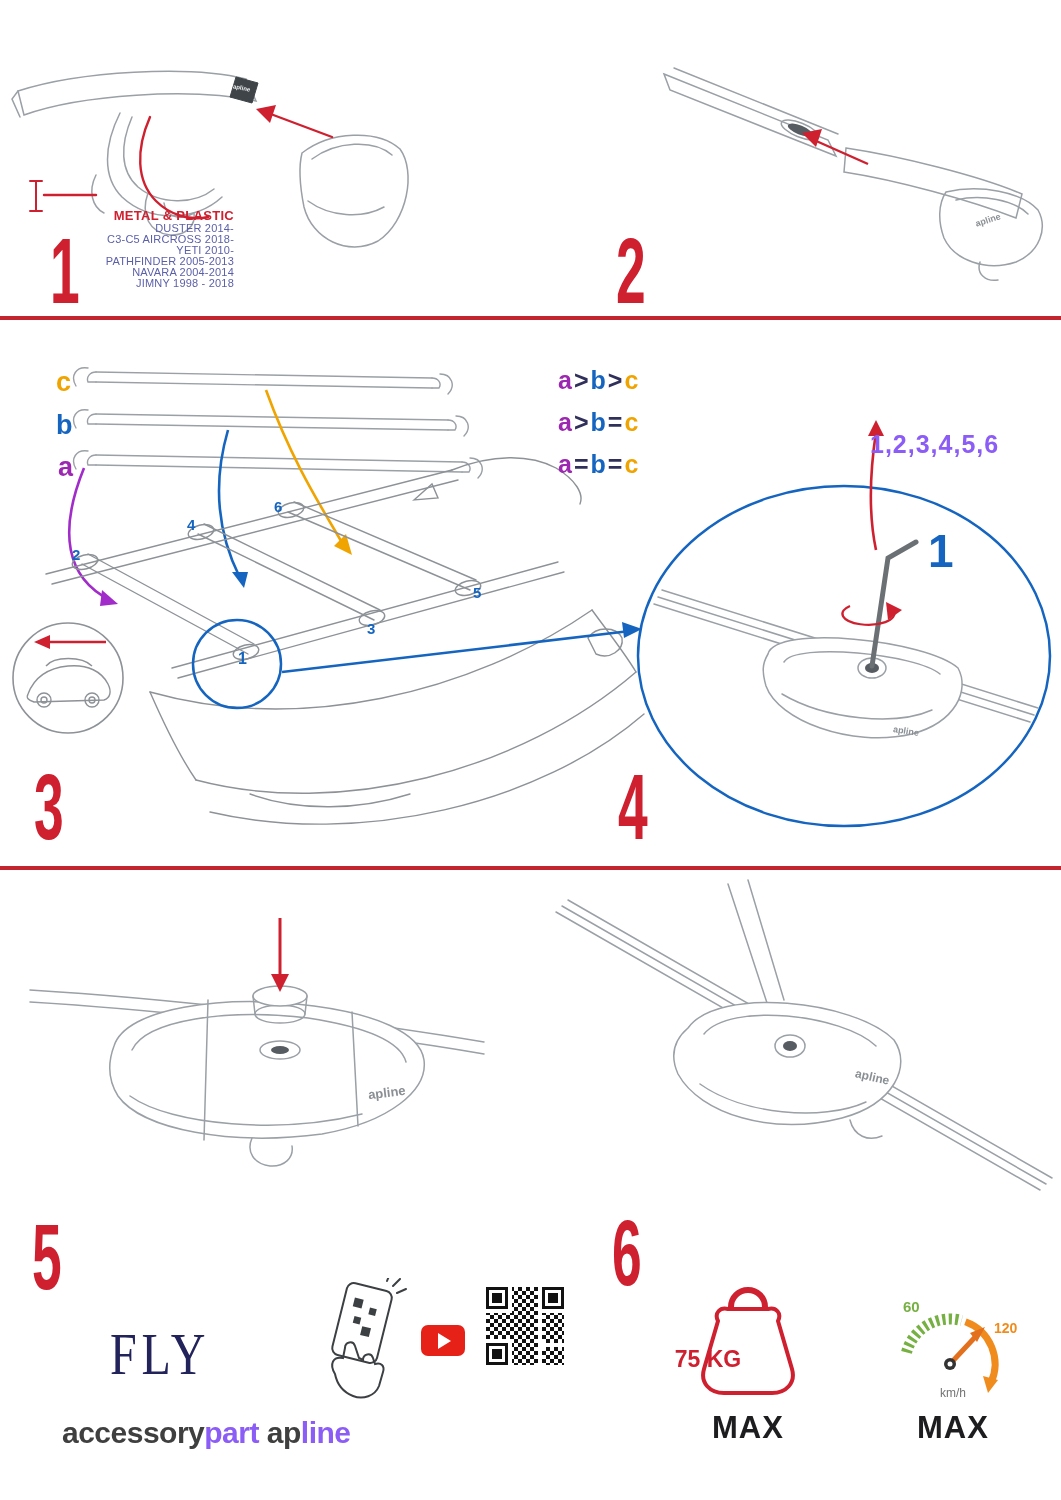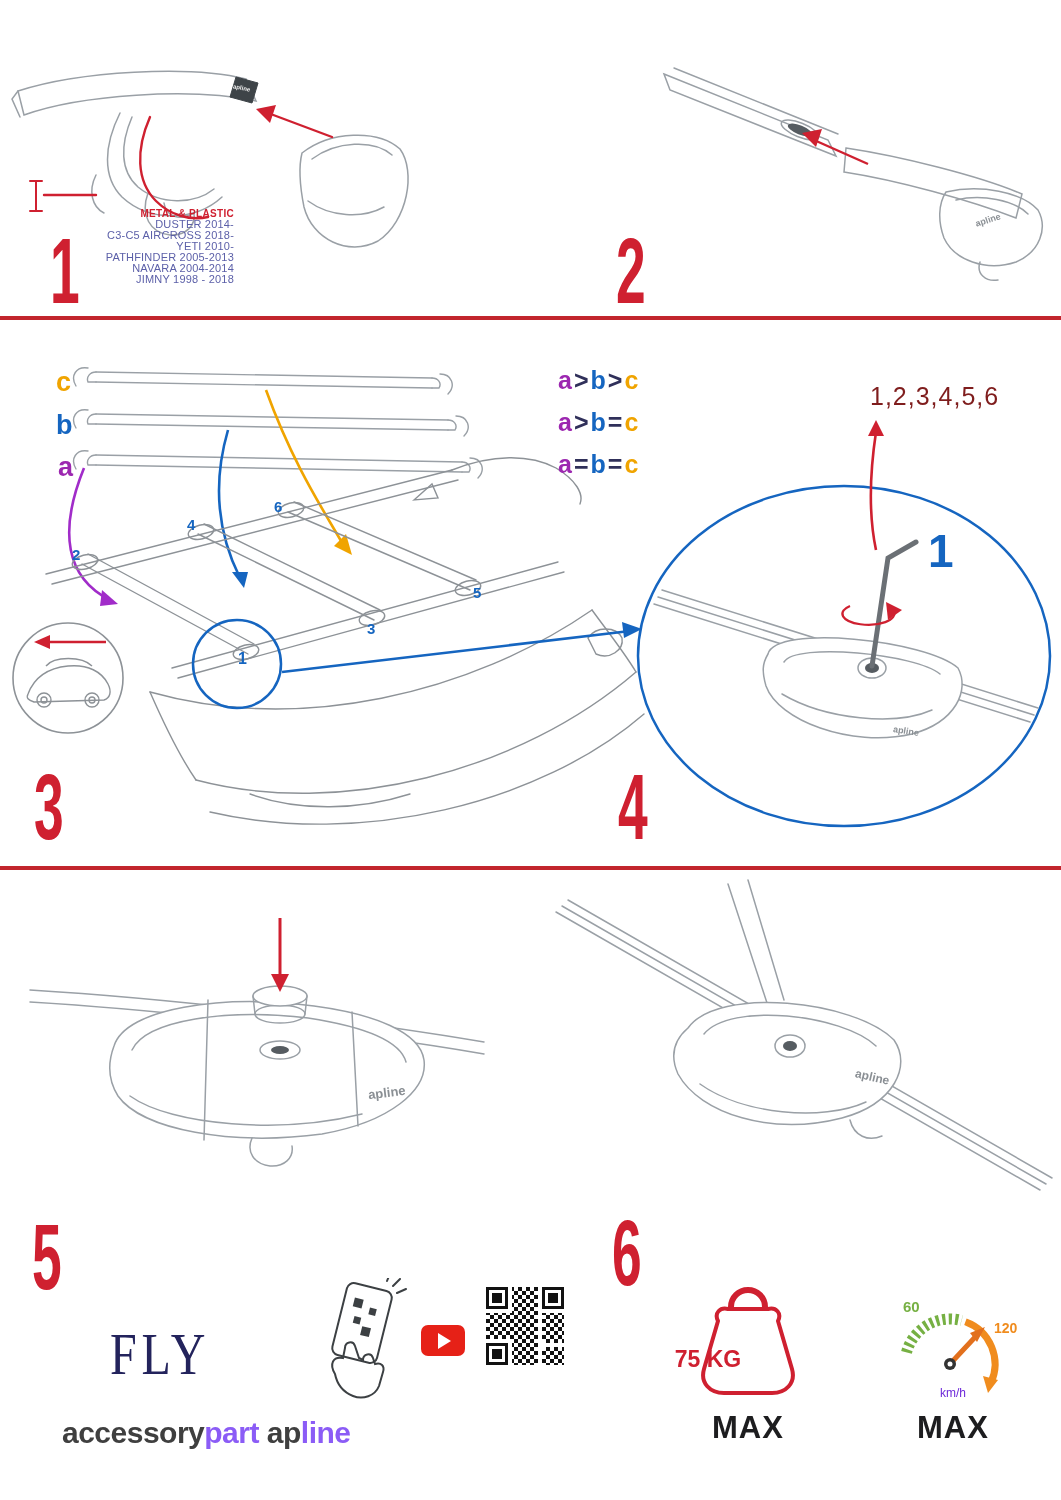--- a/index.html
+++ b/index.html
@@ -8,47 +8,47 @@
     position:relative; width:1061px; height:1500px; background:#ffffff;
     font-family:"Liberation Sans", sans-serif; overflow:hidden;
   }
   .abs { position:absolute; }
   .num {
     position:absolute; color:#cf2030; font-weight:bold; font-size:92px;
     line-height:0.82; transform:scaleX(0.58); transform-origin:left top;
     font-family:"Liberation Sans", sans-serif;
   }
   .divider { position:absolute; left:0; width:1061px; height:4px; background:#c2252d; }
-  .mat { color:#cf2030; font-weight:bold; font-size:10px; letter-spacing:0.3px; }
+  .mat { color:#cf2030; font-weight:bold; font-size:13px; letter-spacing:0.3px; }
   .model { color:#5b5fa8; font-size:11px; line-height:11px; letter-spacing:0.2px; }
   .barlabel { position:absolute; font-weight:bold; font-size:27px; }
   .legend-row { position:absolute; left:558px; font-weight:bold; font-size:25px; }
   .legend-row span { display:inline-block; margin-right:2px; }
   .c-pu { color:#9c27b0; }
   .c-bl { color:#1565c0; }
   .c-or { color:#f0a400; }
   .c-dk { color:#30305a; }
   .poslabel { position:absolute; color:#1565c0; font-weight:bold; font-size:15px; }
-  .seq { position:absolute; color:#7f1d1d; font-weight:normal; font-size:25px; letter-spacing:1px; }
+  .seq { position:absolute; color:#8b5cf6; font-weight:bold; font-size:25px; letter-spacing:1px;margin-top:48px; }
   .big-one { position:absolute; color:#1565c0; font-weight:bold; font-size:46px; }
   .mini-logo { position:absolute; color:#8a8f94; font-weight:bold; }
   .fly { position:absolute; color:#23235c; font-size:60px; letter-spacing:6px;
          transform:scaleX(0.8); transform-origin:left top; font-family:"Liberation Serif", serif; }
   .brandline { position:absolute; font-weight:bold; font-size:30px; letter-spacing:-0.5px; }
   .brandline .dk { color:#3f3f3f; }
   .brandline .rd { color:#8b5cf6; }
   .yt { position:absolute; left:421px; top:1325px; width:44px; height:31px;
         background:#e62117; border-radius:7px; display:flex; align-items:center; justify-content:center; }
   .yt::after { content:""; display:block; margin-left:3px;
         border-left:13px solid #ffffff; border-top:8px solid transparent; border-bottom:8px solid transparent; }
   .kgval { position:absolute; color:#cf2030; font-weight:bold; font-size:23px; text-align:center; }
   .maxlbl { position:absolute; color:#1d1d1f; font-weight:bold; font-size:31px; text-align:center; letter-spacing:1px; }
   .spd-lo { position:absolute; color:#76b043; font-weight:bold; font-size:15px; }
   .spd-hi { position:absolute; color:#f08c1e; font-weight:bold; font-size:14px; }
-  .spd-unit { position:absolute; color:#6d28d9; font-size:12px; text-align:center; }
+  .spd-unit { position:absolute; color:#737373; font-size:12px; text-align:center; }
 </style>
 </head>
 <body>
 
 <div id="page">
 
   <svg class="abs" style="left:0;top:25px" width="430" height="310" viewBox="0 0 430 310">
     <g stroke="#9aa0a6" fill="none" stroke-width="1.5" stroke-linecap="round">
       <path d="M18,66 C80,46 190,40 246,54 L256,76 C190,62 80,70 24,90 Z"></path>
       <path d="M18,66 L12,74 L20,92"></path>

